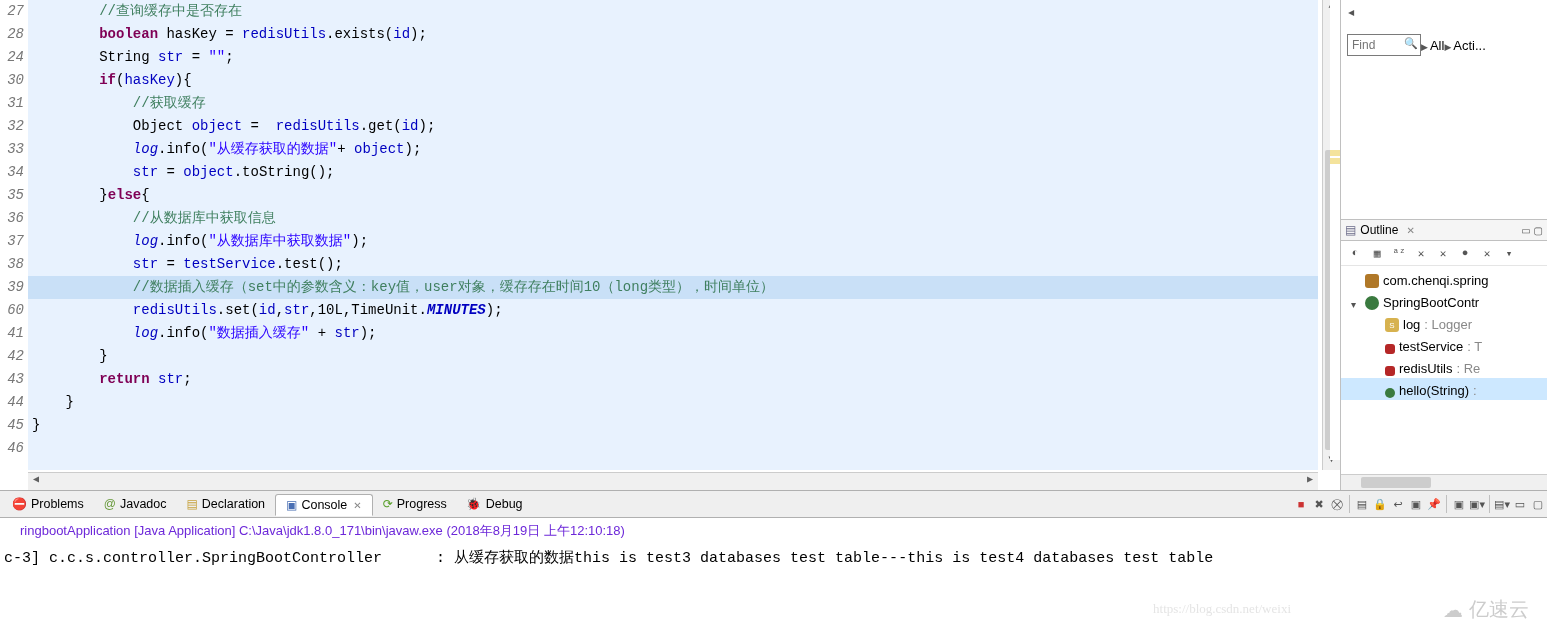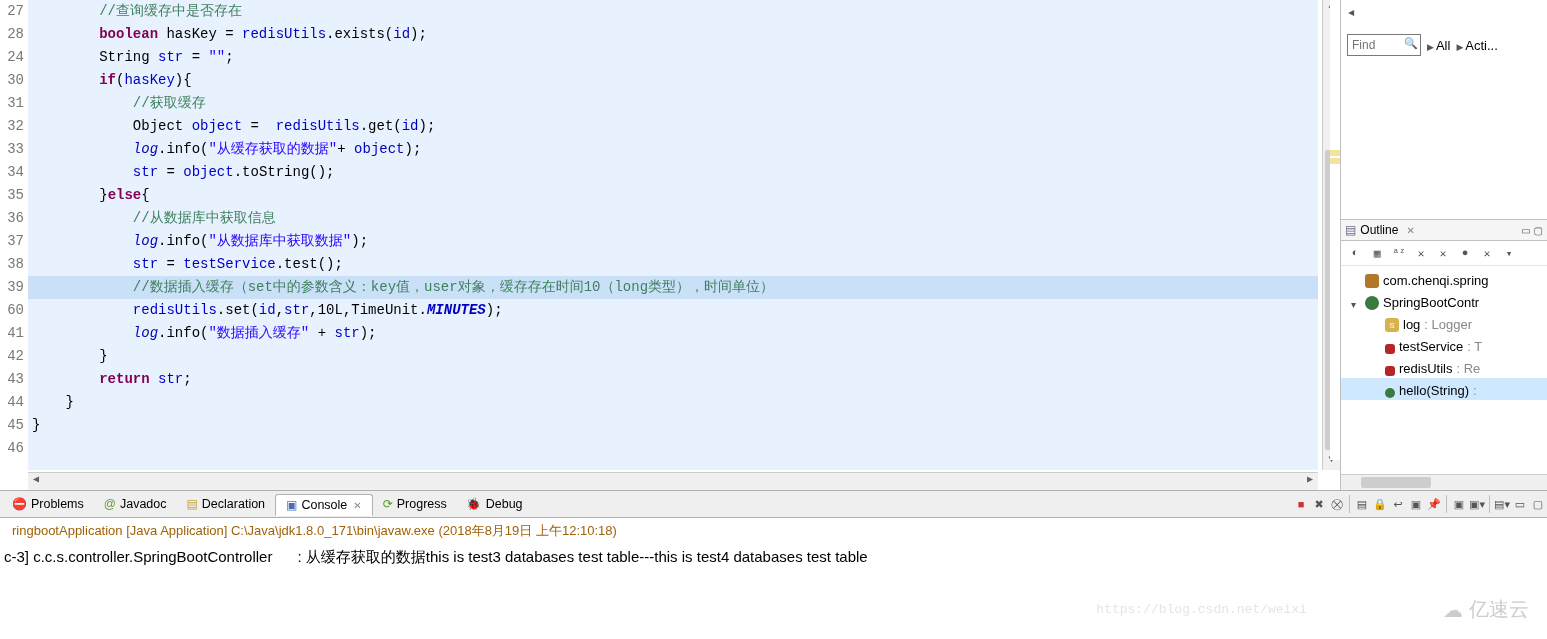--- a/index.html
+++ b/index.html
@@ -27,20 +27,21 @@
     left: 0; top: 0;
     width: 28px;
     height: 470px;
     background: #fff;
     color: #787878;
     text-align: right;
     padding-right: 4px;
     font-size: 14px;
     line-height: 23px;
     user-select: none;
+    font-style: italic;
   }
   .code {
     position: absolute;
     left: 28px; right: 22px; top: 0; bottom: 20px;
     background: #e8f2fe;
     overflow: hidden;
     white-space: pre;
     font-size: 14px;
     line-height: 23px;
     color: #000;
@@ -111,21 +112,21 @@
     border-bottom: 1px solid #c0c0c0;
     font-family: "Segoe UI", sans-serif;
     font-size: 13px;
     height: 220px;
     align-items: flex-start;
     position:relative;
   }
   .find-top {
     display:flex;
     align-items:center;
-    gap:6px;
+    gap:0;
     position:absolute;
     top: 34px;
     left:6px; right:4px;
   }
   .expand-arrow {
     position:absolute;
     top:6px;
     left:8px;
     font-size:12px;
     color:#555;
@@ -232,47 +233,47 @@
   .bottom-tabs .spacer { flex:1; }
   .bottom-tabs .act {
     width:18px; height:18px; display:flex; align-items:center; justify-content:center;
     font-size:11px; color:#555;
   }
   .bottom-tabs .act.red{ color:#c33;}
   .bottom-tabs .sep { width:1px; height:18px; background:#c0c0c0; margin:0 3px;}
   .console-head {
     font-family: "Segoe UI", sans-serif;
     font-size: 13px;
-    padding: 4px 12px;
-    color:#a16207;
+    padding: 4px 20px;
+    color:#6d28d9;
   }
   .console-out {
-    font-family: Liberation Sans, sans-serif;
+    font-family: Liberation Mono, monospace;
     font-size: 15px;
     padding: 4px 4px;
     color:#000;
     white-space: pre;
     overflow:hidden;
   }
   .watermark {
     position:absolute;
     right: 18px;
     bottom: 16px;
     font-family: "Segoe UI", sans-serif;
     font-size: 20px;
     color: #ccc;
     display:flex;
     align-items:center;
     gap:6px;
   }
   .watermark2{
     position:absolute;
-    right:240px;
+    right:256px;
     bottom:22px;
-    font-family: Liberation Mono, monospace;
+    font-family: Liberation Serif, serif;
     font-size:13px;
     color:#e5e5e5;
   }
 </style>
 </head>
 <body>
 
 <div class="top-area">
   <div class="editor-pane">
     <div class="gutter" id="gutter">

